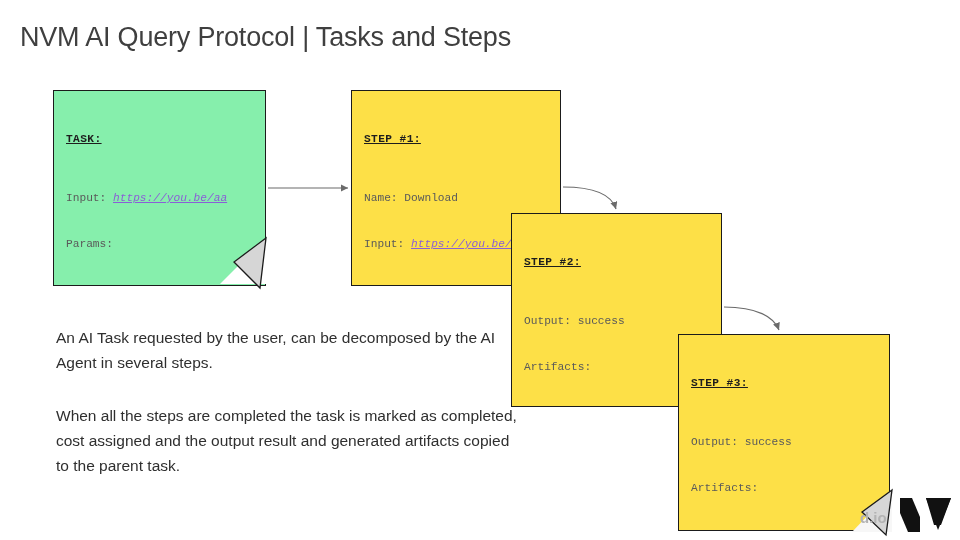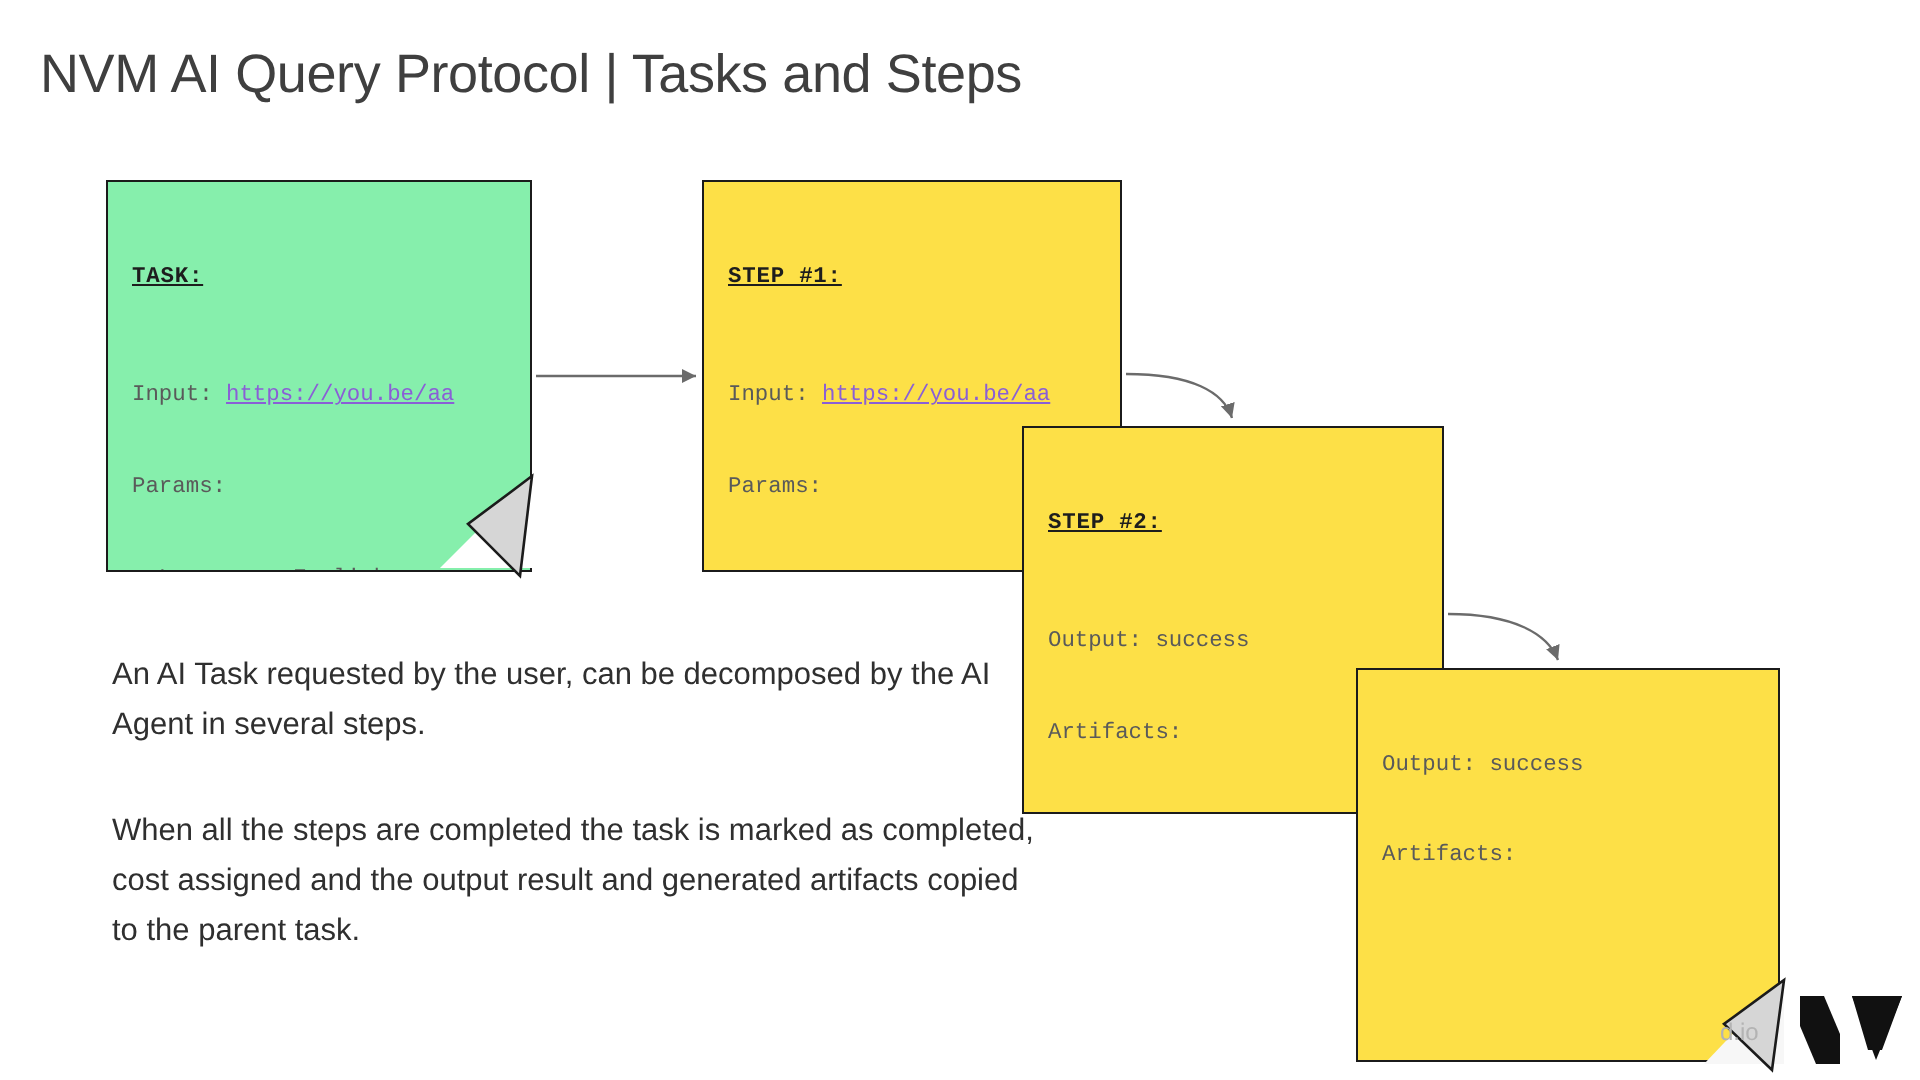--- a/index.html
+++ b/index.html
@@ -39,41 +39,42 @@
   .card.grey{background:#fde047;}
 
   .card-title{
     font-weight:bold;color:#1d1d1d;
     text-decoration:underline;
     letter-spacing:0.4px;
     margin-bottom:14px;
     display:block;
   }
   .row{display:block;}
-  .link{color:#8a5fd6;text-decoration:underline;}
+  .link{color:#8a5fd6;text-decoration:underline;font-style:italic;}
   .lbl{color:#5a5a5a;}
 
   
   .fold{position:absolute;pointer-events:none;}
 
   
   .para{
     position:absolute;left:56px;
     font-size:15.5px;line-height:25px;
     color:#2f2f2f;
     width:470px;
   }
   #para1{top:325px;}
   #para2{top:403px;}
 
   
   .watermark{
     position:absolute;left:860px;top:509px;
-    font-size:12px;color:#b3b3b3;
+    font-size:15px;color:#b3b3b3;
     font-family:"Liberation Sans",sans-serif;
+    font-weight:bold;
   }
   .logo{position:absolute;left:898px;top:496px;width:54px;height:38px;}
 </style>
 </head>
 <body>
 
 <div id="stage">
 
   <div class="page-title">NVM AI Query Protocol | Tasks and Steps</div>
 
@@ -103,20 +104,21 @@
     </div>
   </div>
   <svg class="fold" style="left:216px;top:236px;" width="54" height="54" viewBox="0 0 54 54">
     <path d="M50,2 L50,48 L4,48 Z" fill="#ffffff"></path>
     <path d="M50,2 L18,26 L44,52 Z" fill="#d6d6d6" stroke="#1b1b1b" stroke-width="1.3" stroke-linejoin="miter"></path>
   </svg>
 
   <div class="card grey" style="left:351px;top:90px;width:210px;height:196px;">
     <div class="inner">
       <span class="card-title">STEP #1:</span>
+      <span class="row"><span class="lbl">Name: </span><span>Download</span></span>
       <span class="row"><span class="lbl">Input: </span><span class="link">https://you.be/aa</span></span>
       <span class="row">Params:</span>
       
       
       
       
       
       
       
     </div>
@@ -132,20 +134,21 @@
       
       
       
       
       
     </div>
   </div>
 
   <div class="card grey" style="left:678px;top:334px;width:212px;height:197px;">
     <div class="inner">
+      <span class="card-title">STEP #3:</span>
       <span class="row"><span class="lbl">Output: </span><span>success</span></span>
       <span class="row">Artifacts:</span>
       
       
       
       
       
       
       
     </div>

